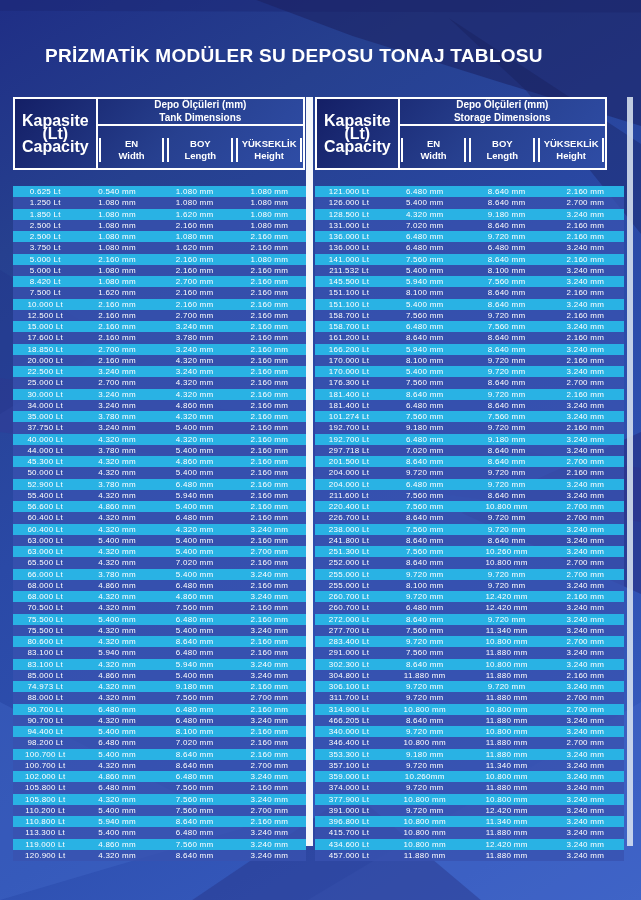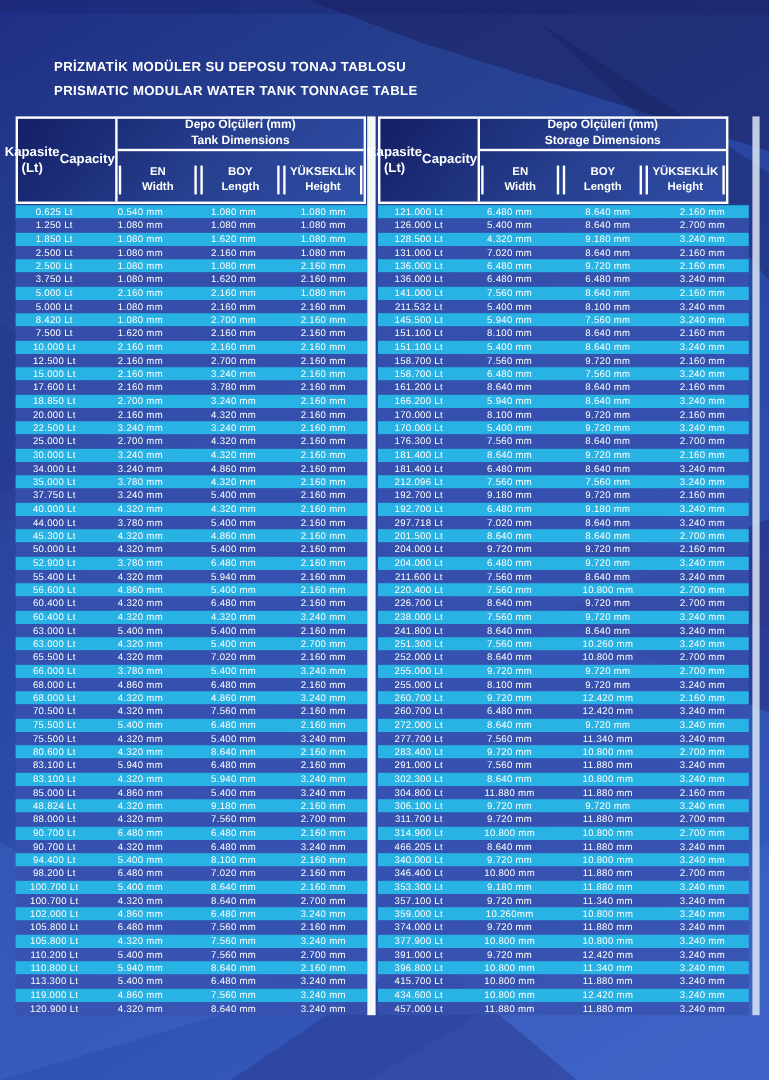--- a/index.html
+++ b/index.html
@@ -12,37 +12,37 @@
   .p-topband{background:#1a2670;opacity:.45;clip-path:polygon(0 0,100% 0,100% 1.4%,0 1.2%);}
   .p-topdark{background:#1b2161;opacity:.55;clip-path:polygon(40% 0,100% 0,100% 14%,55% 4%);}
   .p-topslash{background:#161c55;opacity:.35;clip-path:polygon(70% 2%,100% 16%,100% 26%,82% 10%);}
   .p-midband{background:#3a2f8f;opacity:.25;clip-path:polygon(0 42%,100% 52%,100% 58%,0 48%);}
   .p-rightshape{background:#241d6b;opacity:.4;clip-path:polygon(100% 48%,72% 57%,100% 66%);}
   .p-leftslash{background:#223288;opacity:.3;clip-path:polygon(0 30%,18% 38%,0 46%);}
   .p-botleft{background:#4a6fd0;opacity:.3;clip-path:polygon(0 78%,38% 92%,0 100%);}
   .p-botright{background:#4a6fd0;opacity:.28;clip-path:polygon(48% 100%,100% 78%,100% 100%);}
   .p-botdark{background:#25307f;opacity:.4;clip-path:polygon(30% 100%,55% 88%,75% 100%);}
 
-  .title{position:absolute;left:45px;top:46px;font-weight:bold;font-size:11px;line-height:20px;letter-spacing:.3px;z-index:4;}
+  .title{position:absolute;left:45px;top:46px;font-weight:bold;font-size:19px;line-height:20px;letter-spacing:.3px;z-index:4;}
 
   .tblock{position:absolute;top:97px;z-index:3;}
   .tblock.left{left:13px;width:293px;}
   .tblock.right{left:315px;width:309px;}
 
   .thead{
     box-sizing:border-box;width:292px;height:73px;border:2px solid #fff;display:flex;
     background:linear-gradient(130deg,#141f66 0%,#27408f 55%,#2f4da6 100%);
   }
-  .hcap{width:28%;border-right:2px solid #fff;display:flex;flex-direction:row;justify-content:flex-end;align-items:center;font-weight:bold;font-size:11px;line-height:13px;text-align:center;}
+  .hcap{width:28%;border-right:2px solid #fff;display:flex;flex-direction:column;justify-content:center;align-items:center;font-weight:bold;font-size:16px;line-height:13px;text-align:center;}
   .hdims{flex:1;display:flex;flex-direction:column;min-width:0;}
   .hdimstitle{height:34px;display:flex;flex-direction:column;justify-content:center;align-items:center;font-weight:bold;font-size:10px;line-height:12.5px;text-align:center;}
   .hcols{flex:1;display:flex;border-top:2px solid #fff;gap:3px;padding:12px 1px;}
   .hcol{flex:1;display:flex;flex-direction:column;justify-content:center;align-items:center;font-weight:bold;font-size:9.5px;line-height:12px;text-align:center;border-left:2px solid #fff;border-right:2px solid #fff;min-width:0;}
 
-  .tbody{margin-top:1px;display:flex;flex-direction:column;width:100%;}
+  .tbody{margin-top:16px;display:flex;flex-direction:column;width:100%;}
   .trow{height:11.25px;display:grid;grid-template-columns:22% 27% 26% 25%;align-items:center;}
   .trow:nth-child(odd){background:var(--row-cyan,#29b2e4);}
   .trow:nth-child(even){background:rgba(56,82,175,.78);}
   .tcell{text-align:center;font-size:8px;line-height:11px;letter-spacing:.25px;white-space:nowrap;overflow:hidden;}
 
   .vbar{position:absolute;top:97px;height:749px;z-index:2;}
   .divider{left:306px;width:7px;background:var(--bar-white,#f4f7fb);}
   .rightbar{left:627px;width:6px;background:#dde6f2;opacity:.85;}
 </style>
 </head>
@@ -54,21 +54,20 @@
   <div class="poly p-topslash"></div>
   <div class="poly p-midband"></div>
   <div class="poly p-rightshape"></div>
   <div class="poly p-leftslash"></div>
   <div class="poly p-botleft"></div>
   <div class="poly p-botright"></div>
   <div class="poly p-botdark"></div>
 
   <div class="title">
     <div>PRİZMATİK MODÜLER SU DEPOSU TONAJ TABLOSU</div>
-    <div>PRISMATIC MODULAR WATER TANK TONNAGE TABLE</div>
   </div>
 
   <section class="tblock left">
     <header class="thead">
       <div class="hcap">
         <div>Kapasite (Lt)</div>
         <div>Capacity</div>
       </div>
       <div class="hdims">
         <div class="hdimstitle">
@@ -350,21 +349,21 @@
           <div class="tcell">5.940 mm</div>
           <div class="tcell">3.240 mm</div>
         </div>
         <div class="trow">
           <div class="tcell">85.000 Lt</div>
           <div class="tcell">4.860 mm</div>
           <div class="tcell">5.400 mm</div>
           <div class="tcell">3.240 mm</div>
         </div>
         <div class="trow">
-          <div class="tcell">48.824 Lt</div>
+          <div class="tcell">74.973 Lt</div>
           <div class="tcell">4.320 mm</div>
           <div class="tcell">9.180 mm</div>
           <div class="tcell">2.160 mm</div>
         </div>
         <div class="trow">
           <div class="tcell">88.000 Lt</div>
           <div class="tcell">4.320 mm</div>
           <div class="tcell">7.560 mm</div>
           <div class="tcell">2.700 mm</div>
         </div>
@@ -597,21 +596,21 @@
           <div class="tcell">9.720 mm</div>
           <div class="tcell">2.160 mm</div>
         </div>
         <div class="trow">
           <div class="tcell">181.400 Lt</div>
           <div class="tcell">6.480 mm</div>
           <div class="tcell">8.640 mm</div>
           <div class="tcell">3.240 mm</div>
         </div>
         <div class="trow">
-          <div class="tcell">212.096 Lt</div>
+          <div class="tcell">101.274 Lt</div>
           <div class="tcell">7.560 mm</div>
           <div class="tcell">7.560 mm</div>
           <div class="tcell">3.240 mm</div>
         </div>
         <div class="trow">
           <div class="tcell">192.700 Lt</div>
           <div class="tcell">9.180 mm</div>
           <div class="tcell">9.720 mm</div>
           <div class="tcell">2.160 mm</div>
         </div>

